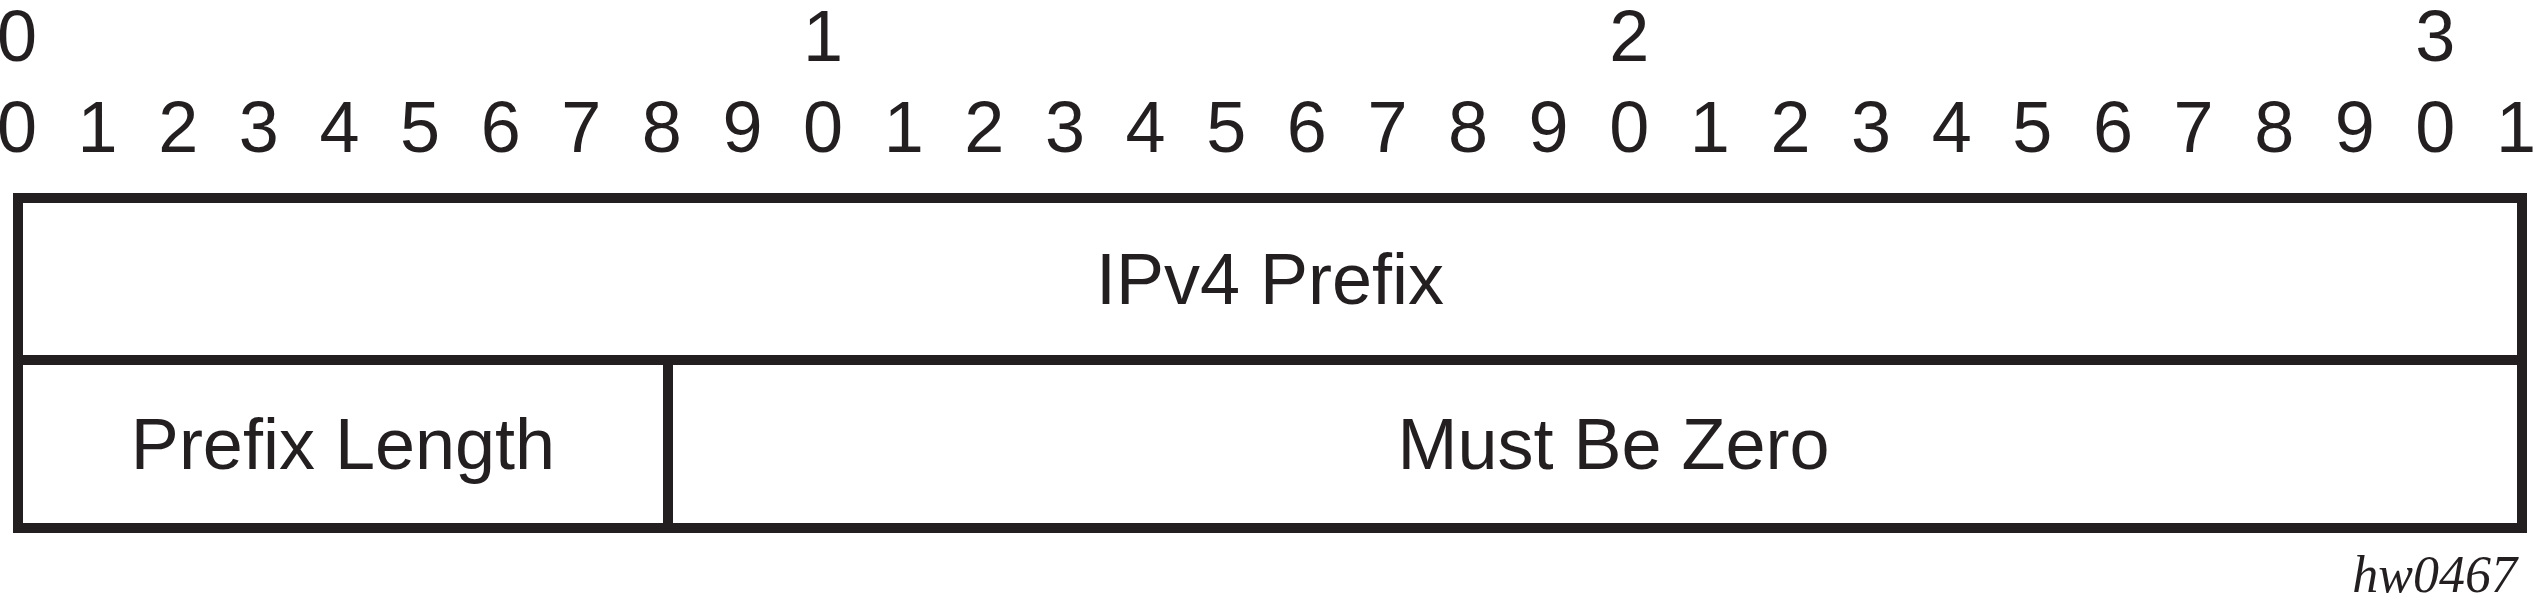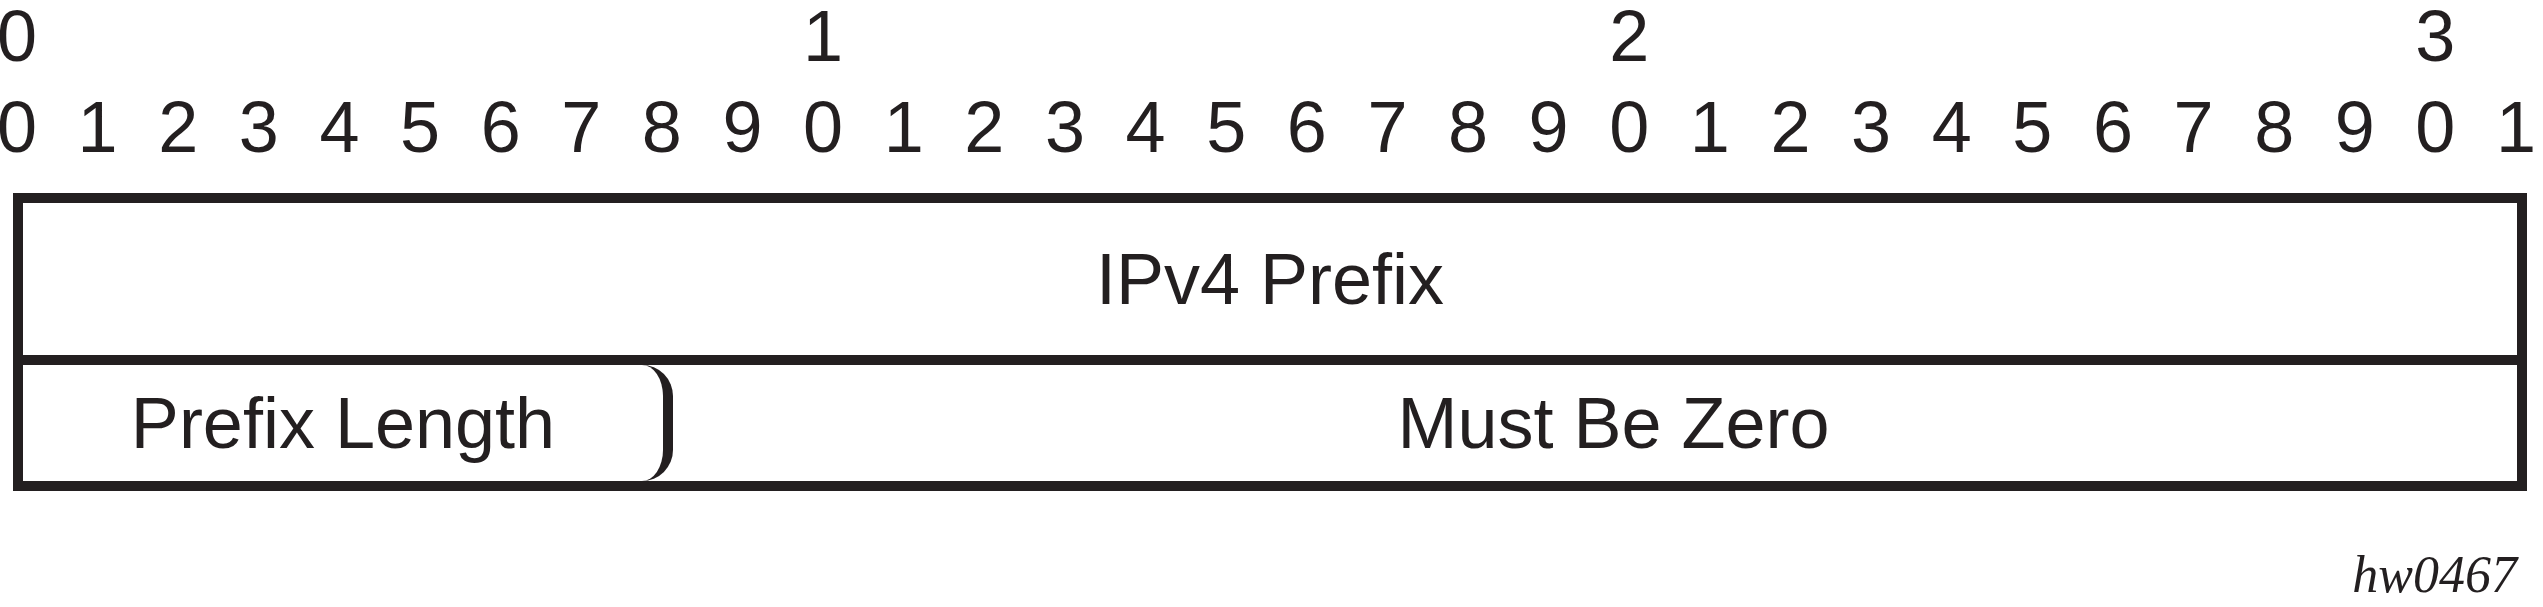--- a/index.html
+++ b/index.html
@@ -35,21 +35,21 @@
     white-space: nowrap;
     color: #231f20;
   }
 
   
   .field-box {
     position: absolute;
     left: 13px;
     top: 193px;
     width: 2514px;
-    height: 298px;
+    height: 340px;
     box-sizing: border-box;
     border: 10px solid #231f20;
     display: flex;
     flex-direction: column;
     background: #ffffff;
   }
   .field-row {
     display: flex;
     box-sizing: border-box;
   }
@@ -67,21 +67,20 @@
     box-sizing: border-box;
     font-size: 72px;
     line-height: 1;
     white-space: nowrap;
   }
   .field-cell.full { flex: 1; }
   .field-cell.left-8 {
     width: 650px;
     flex: none;
     border-right: 10px solid #231f20;
-    border-radius: 31px;
   }
   .field-cell.right-24 { flex: 1; margin-left: 37px; }
 
   
   .figure-id {
     position: absolute;
     top: 549px;
     right: 26px;
     font-family: "Liberation Serif", serif;
     font-style: italic;

